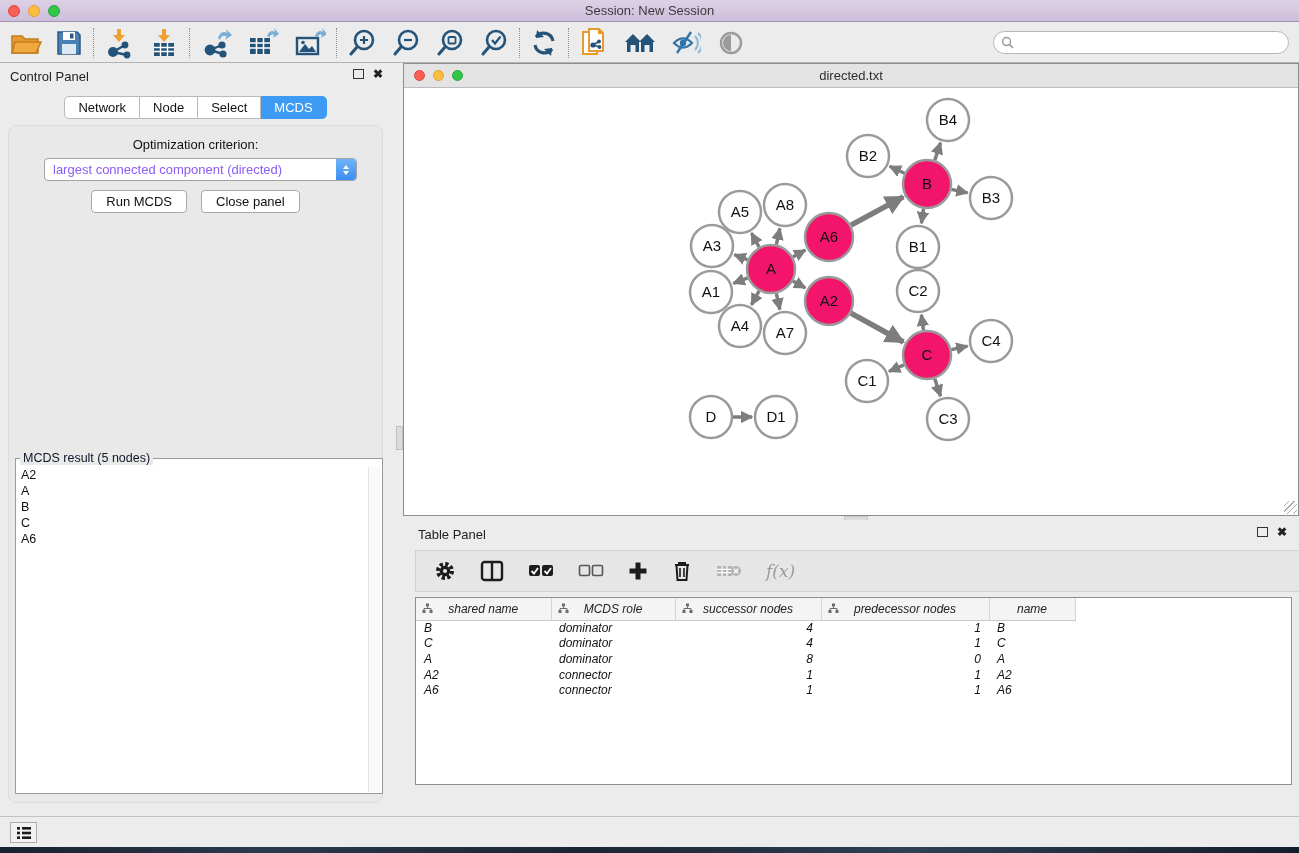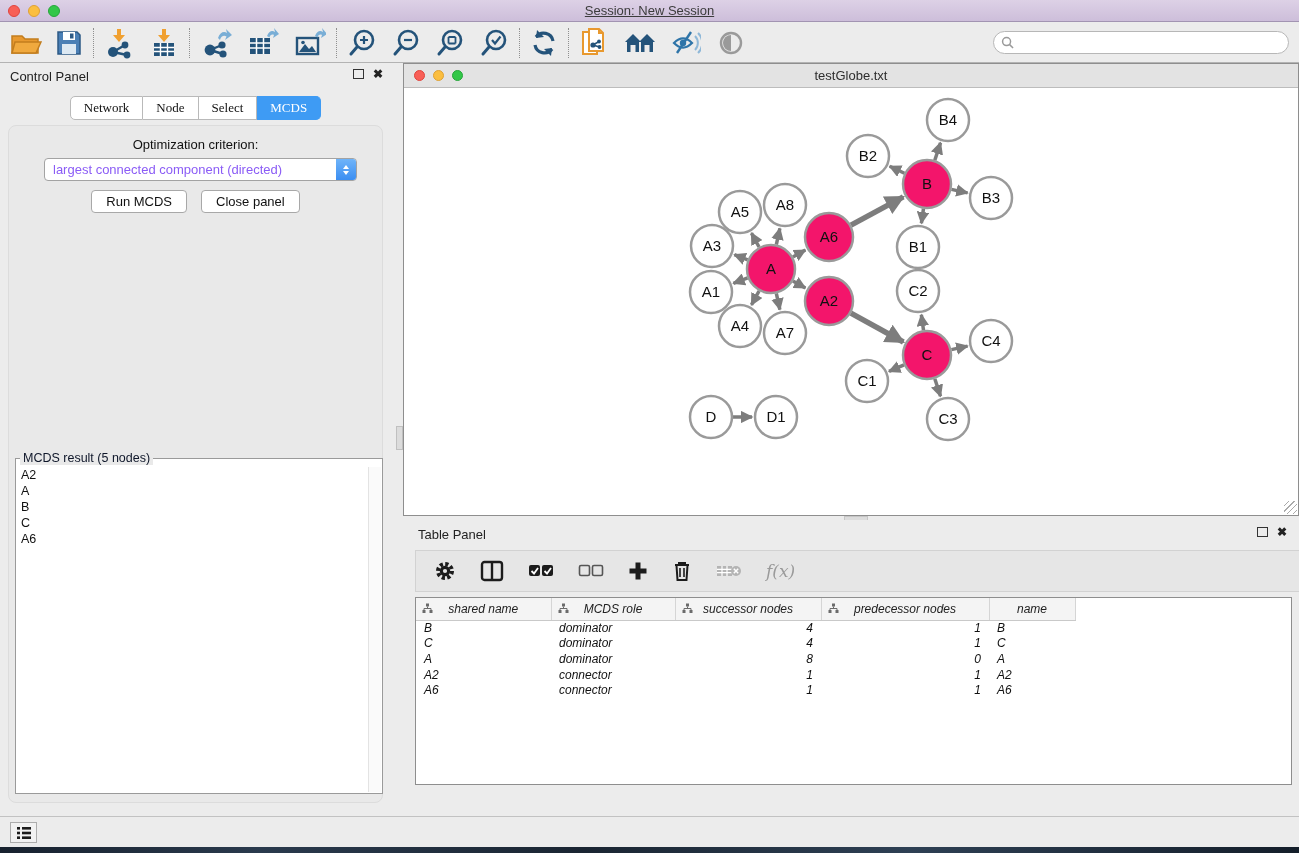--- a/index.html
+++ b/index.html
@@ -9,40 +9,40 @@
 
   
   .mac-titlebar { position:absolute; left:0; top:0; width:1299px; height:22px;
     background:linear-gradient(#ddd1e6,#cdbeda); border-bottom:1px solid #a294b2;
     display:flex; align-items:center; }
   .traffic { display:flex; gap:8px; margin-left:8px; }
   .light { width:12px; height:12px; border-radius:50%; }
   .light.red { background:#f85f57; border:1px solid #e0443e; }
   .light.yellow { background:#fbbe3f; border:1px solid #dfa133; }
   .light.green { background:#33c748; border:1px solid #26a63a; }
-  .mac-title { position:absolute; left:0; right:0; text-align:center; font-size:13px; color:#3c3c3c;text-decoration:underline; }
+  .mac-title { position:absolute; left:0; right:0; text-align:center; font-size:13px; color:#3c3c3c; }
 
   
   .toolbar { position:absolute; left:0; top:23px; width:1299px; height:40px; background:#ececec;
     border-bottom:1px solid #b3b3b3; display:flex; align-items:center; }
   .tb-btn { height:34px; display:flex; align-items:center; justify-content:center; background:none; border:none; cursor:default; }
   .tb-sep { width:1px; height:30px; border-left:1px dotted #8f8f8f; margin:0 10px; }
   .searchbox { position:absolute; right:10px; top:8px; width:296px; height:23px; background:#fff;
     border:1px solid #b7b7b7; border-radius:12px; display:flex; align-items:center; padding-left:7px; }
   .searchbox input { border:none; outline:none; flex:1; font-size:12px; background:transparent; height:18px; margin-left:4px; }
 
   
   .control-panel { position:absolute; left:0; top:63px; width:391px; height:752px; background:#ececec; }
   .panel-header { position:absolute; left:0; top:4px; width:100%; height:20px;text-align:center; }
   .panel-title { position:absolute; left:10px; top:2px; font-size:13px; color:#222; }
   .panel-btns { position:absolute; right:8px; top:2px; display:flex; gap:9px; align-items:center; }
   .float-icon { width:11px; height:10px; border:1.6px solid #333; display:inline-block; }
   .close-icon { font-size:12px; color:#222; font-weight:bold; line-height:10px; }
 
-  .ctrl-tabs { position:absolute; left:0; top:33px; width:100%; display:flex; justify-content:center;font-family:Liberation Serif, serif; }
+  .ctrl-tabs { position:absolute; left:0; top:33px; width:100%; display:flex; justify-content:center; }
   .seg-tabs { display:flex; }
   .seg-tab { font-size:13px; padding:3px 13px; background:#fff; border:1px solid #b9b9b9; border-left:none; color:#111; }
   .seg-tab:first-child { border-left:1px solid #b9b9b9; border-radius:5px 0 0 5px; }
   .seg-tab:last-child { border-radius:0 5px 5px 0; }
   .seg-tab.active { background:#3e9bf4; border-color:#3e9bf4; color:#fff; }
 
   .ctrl-sheet { position:absolute; left:8px; top:62px; width:375px; height:678px; background:#e9e9e9;
     border:1px solid #dcdcdc; border-radius:8px; }
   .opt-label { position:absolute; left:0; top:11px; width:100%; text-align:center; font-size:13px; color:#111; }
   .dropdown { position:absolute; left:35px; top:32px; width:313px; height:23px; background:#fff;
@@ -309,21 +309,21 @@
     </div>
   </div>
 
   <div class="net-window">
     <div class="net-titlebar">
       <div class="traffic" style="margin-left:10px;">
         <span class="light red" style="width:11px;height:11px;"></span>
         <span class="light yellow" style="width:11px;height:11px;"></span>
         <span class="light green" style="width:11px;height:11px;"></span>
       </div>
-      <div class="net-title">testGlobe.txt</div>
+      <div class="net-title">directed.txt</div>
     </div>
     <div class="net-canvas">
       <svg width="894" height="427" viewBox="0 0 894 427">
           <defs>
             <marker id="arrow" viewBox="0 0 4 4" refX="3.6" refY="2" markerWidth="3.6" markerHeight="3.6" orient="auto" markerUnits="strokeWidth">
               <path d="M0,0 L4,2 L0,4 Z" fill="#7d7d7d"></path>
             </marker>
           </defs>
           <line x1="355.0557013272504" y1="159.03790244042816" x2="347.4665267258396" y2="145.08361365718898" stroke="#7d7d7d" stroke-width="3.5" marker-end="url(#arrow)"></line>
           <line x1="372.34242197013583" y1="156.57749956509346" x2="375.87127490866965" y2="140.4456004175103" stroke="#7d7d7d" stroke-width="3.5" marker-end="url(#arrow)"></line>

